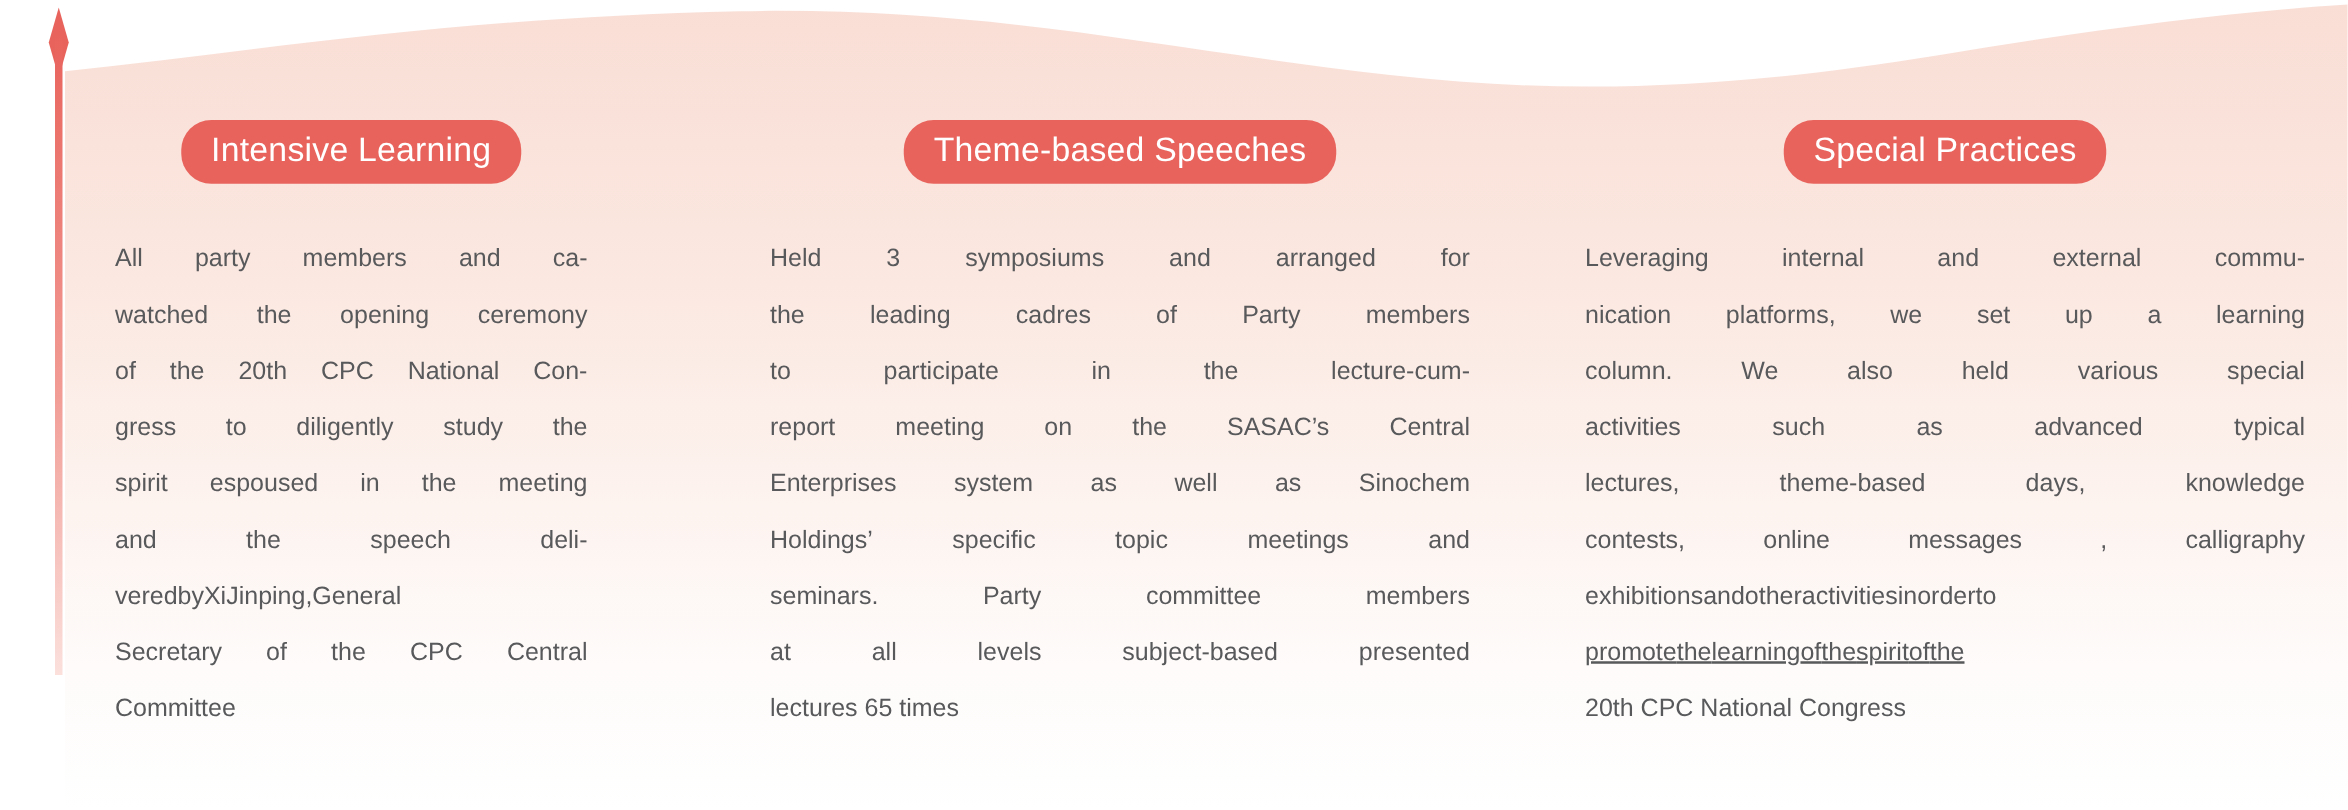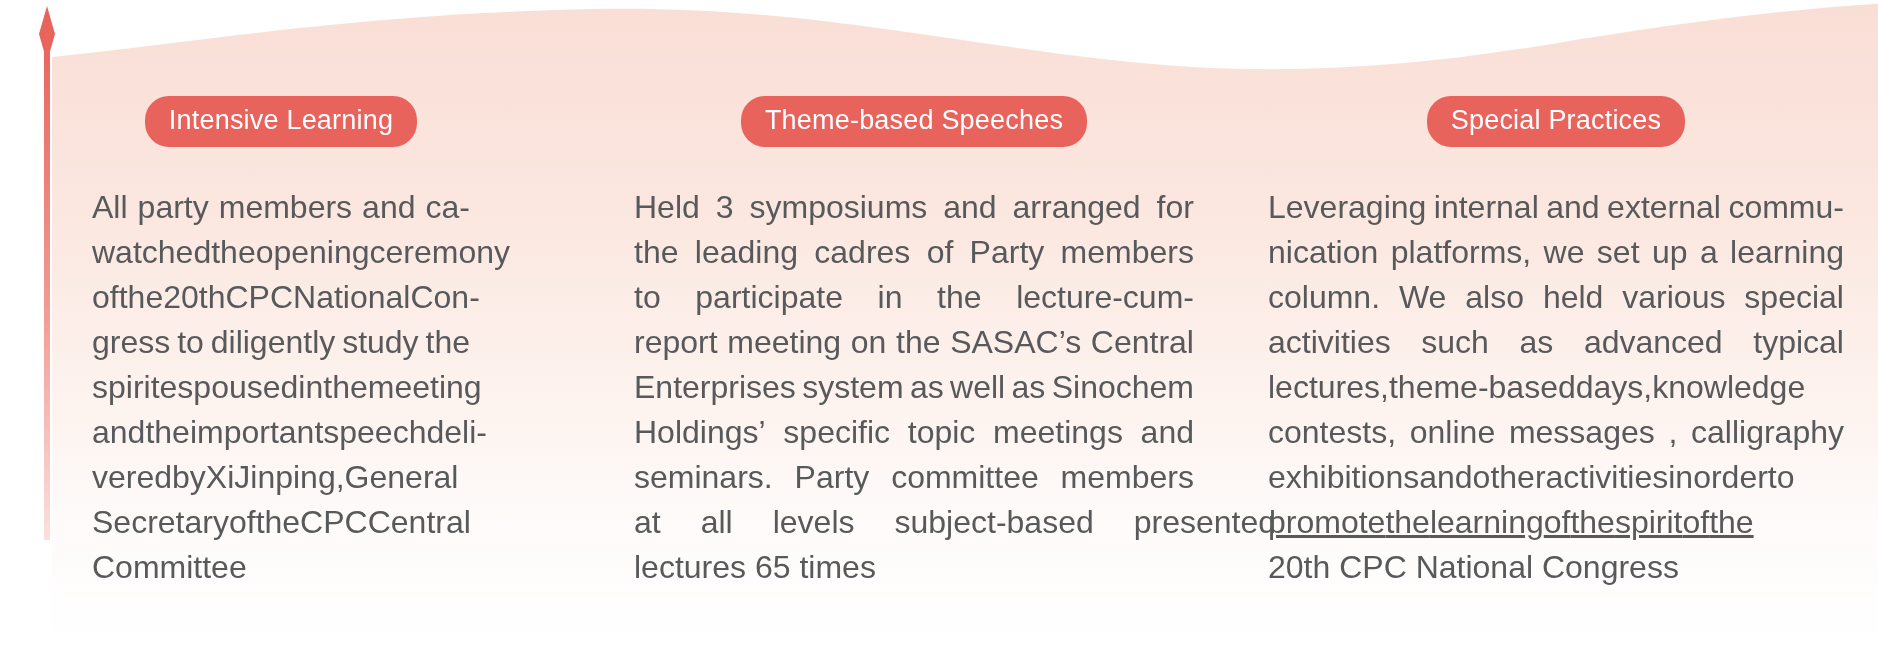--- a/index.html
+++ b/index.html
@@ -39,21 +39,21 @@
     width: 44px;
     height: 540px;
   }
 
   
   .column {
     position: absolute;
     top: 96px;
   }
   #col-1 { left: 60px;   width: 378px; }
-  #col-2 { left: 602px;  width: 560px; }
+  #col-2 { left: 584px;  width: 560px; }
   #col-3 { left: 1236px; width: 576px; }
 
   .badge-row {
     display: flex;
     justify-content: center;
     width: 100%;
     margin: 0 0 38px 0;
   }
 
   .badge {
@@ -64,21 +64,21 @@
     line-height: 1;
     letter-spacing: 0.2px;
     padding: 11px 24px 13px 24px;
     border-radius: 24px;
     white-space: nowrap;
     font-weight: 400;
   }
 
   .body-text {
     color: #58595b;
-    font-size: 32px;
+    font-size: 20px;
     line-height: 45px;
     text-align: justify;
     text-justify: inter-word;
     word-spacing: 0px;
     font-weight: 400;
   }
   
   .line {
     display: block;
     text-align: justify;
@@ -160,21 +160,20 @@
       <span class="line" style="white-space: nowrap; display: flex; justify-content: space-between;">
           <span>spirit</span>
           <span>espoused</span>
           <span>in</span>
           <span>the</span>
           <span>meeting</span>
         </span>
       <span class="line" style="white-space: nowrap; display: flex; justify-content: space-between;">
           <span>and</span>
           <span>the</span>
-          <span>important</span>
           <span>speech</span>
           <span>deli-</span>
         </span>
       <span class="line" style="white-space: nowrap; display: flex; justify-content: flex-start;">
           <span>vered</span>
           <span>by</span>
           <span>Xi</span>
           <span>Jinping,</span>
           <span>General</span>
         </span>
@@ -286,21 +285,21 @@
           <span>various</span>
           <span>special</span>
         </span>
       <span class="line" style="white-space: nowrap; display: flex; justify-content: space-between;">
           <span>activities</span>
           <span>such</span>
           <span>as</span>
           <span>advanced</span>
           <span>typical</span>
         </span>
-      <span class="line" style="white-space: nowrap; display: flex; ">
+      <span class="line" style="white-space: nowrap; display: flex; justify-content: space-between;">
           <span>lectures,</span>
           <span>theme-based</span>
           <span>days,</span>
           <span>knowledge</span>
         </span>
       <span class="line" style="white-space: nowrap; display: flex; justify-content: space-between;">
           <span>contests,</span>
           <span>online</span>
           <span>messages</span>
           <span>,</span>

